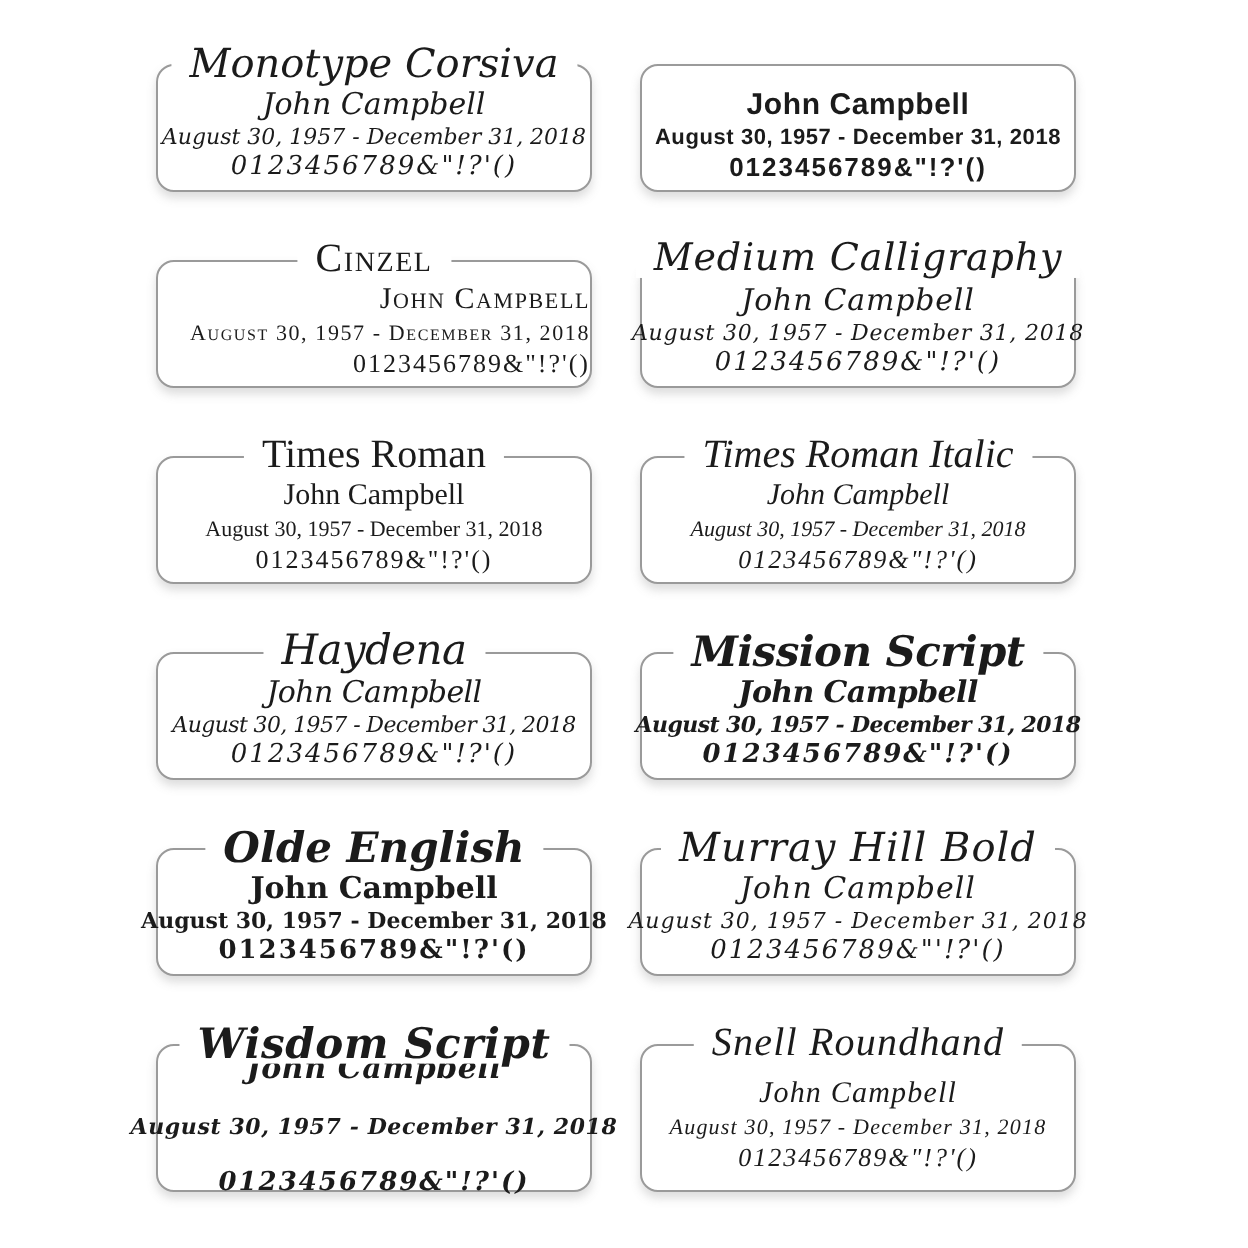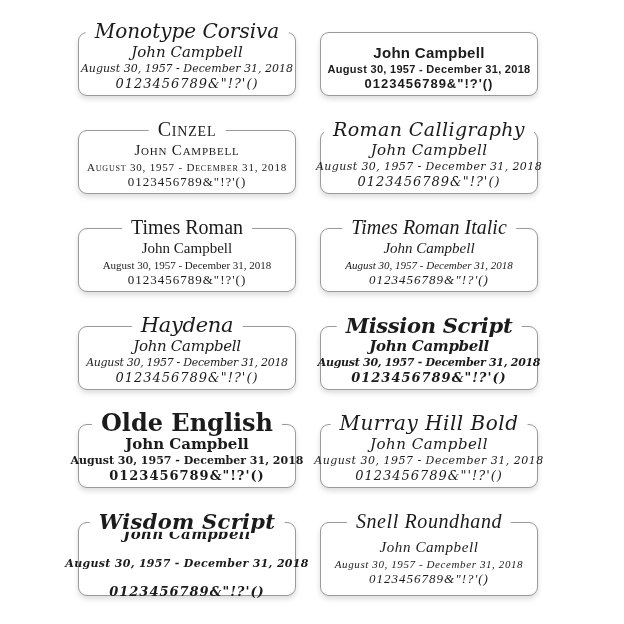--- a/index.html
+++ b/index.html
@@ -50,32 +50,32 @@
   }
   .line       { white-space: nowrap; }
   .name       { font-size: 15px; line-height: 19px; }
   .dates      { font-size: 11px; line-height: 14px; }
   .charset    { font-size: 13px; line-height: 16px; letter-spacing: 1px; }
 
   
   .f-corsiva      { font-family: "DejaVu Serif", serif; font-style: italic; }
   .f-gotham       { font-family: "Liberation Sans", sans-serif; font-weight: bold; letter-spacing: 0.3px; }
   .f-gotham .card-title { font-size: 19px; }
-  .f-cinzel       { font-family: "Liberation Serif", serif; font-variant: small-caps; letter-spacing: 0.8px; }
+  .f-cinzel       { font-family: "Liberation Serif", serif; font-variant: small-caps; letter-spacing: 0.8px; align-items: flex-end; }
   .f-cinzel .charset { font-variant: normal; letter-spacing: 1px; }
   .f-lucida       { font-family: "DejaVu Serif", serif; font-style: italic; letter-spacing: 0.4px; }
   .f-lucida .card-title { font-size: 19px; }
   .f-times        { font-family: "Liberation Serif", serif; }
   .f-times-italic { font-family: "Liberation Serif", serif; font-style: italic; }
   .f-haydena      { font-family: "DejaVu Serif", serif; font-style: italic; letter-spacing: -0.3px; }
   .f-haydena .card-title { font-size: 21px; }
   .f-mission      { font-family: "DejaVu Serif", serif; font-style: italic; font-weight: bold; letter-spacing: -0.3px; }
   .f-mission .card-title { font-size: 21px; }
   .f-olde         { font-family: "DejaVu Serif", serif; font-weight: bold; }
-  .f-olde .card-title { font-size: 24px; }
+  .f-olde .card-title { font-size: 21px; font-style: italic; }
   .f-murray       { font-family: "DejaVu Serif", serif; font-style: italic; letter-spacing: 0.5px; }
   .f-wisdom       { font-family: "DejaVu Serif", serif; font-style: italic; font-weight: bold; letter-spacing: 0.3px; gap: 13px; }
   .f-wisdom .card-title { font-size: 21px; }
   .f-snell        { font-family: "Liberation Serif", serif; font-style: italic; letter-spacing: 0.6px; }
 </style>
 </head>
 <body>
 
 <div class="grid">
 
@@ -93,21 +93,21 @@
   </div>
 
   <div class="card f-cinzel">
     <div class="card-title">Cinzel</div>
     <div class="line name">John Campbell</div>
     <div class="line dates">August 30, 1957 - December 31, 2018</div>
     <div class="line charset">0123456789&amp;"!?'()</div>
   </div>
 
   <div class="card f-lucida">
-    <div class="card-title">Roman Calligraphy</div>
+    <div class="card-title">Medium Calligraphy</div>
     <div class="line name">John Campbell</div>
     <div class="line dates">August 30, 1957 - December 31, 2018</div>
     <div class="line charset">0123456789&amp;"!?'()</div>
   </div>
 
   <div class="card f-times">
     <div class="card-title">Times Roman</div>
     <div class="line name">John Campbell</div>
     <div class="line dates">August 30, 1957 - December 31, 2018</div>
     <div class="line charset">0123456789&amp;"!?'()</div>

